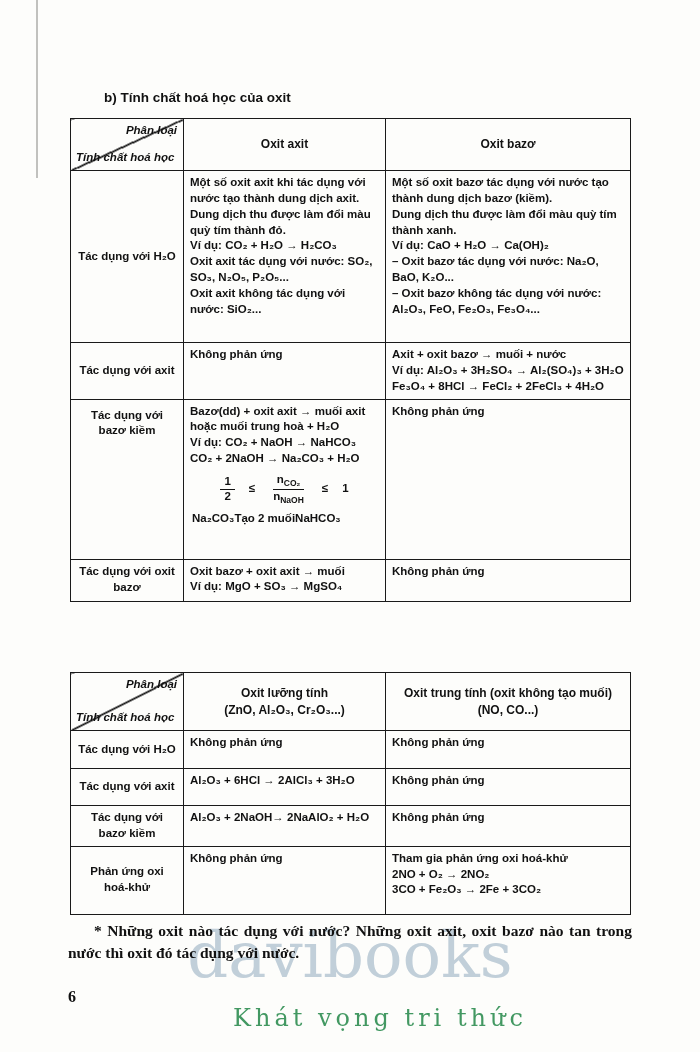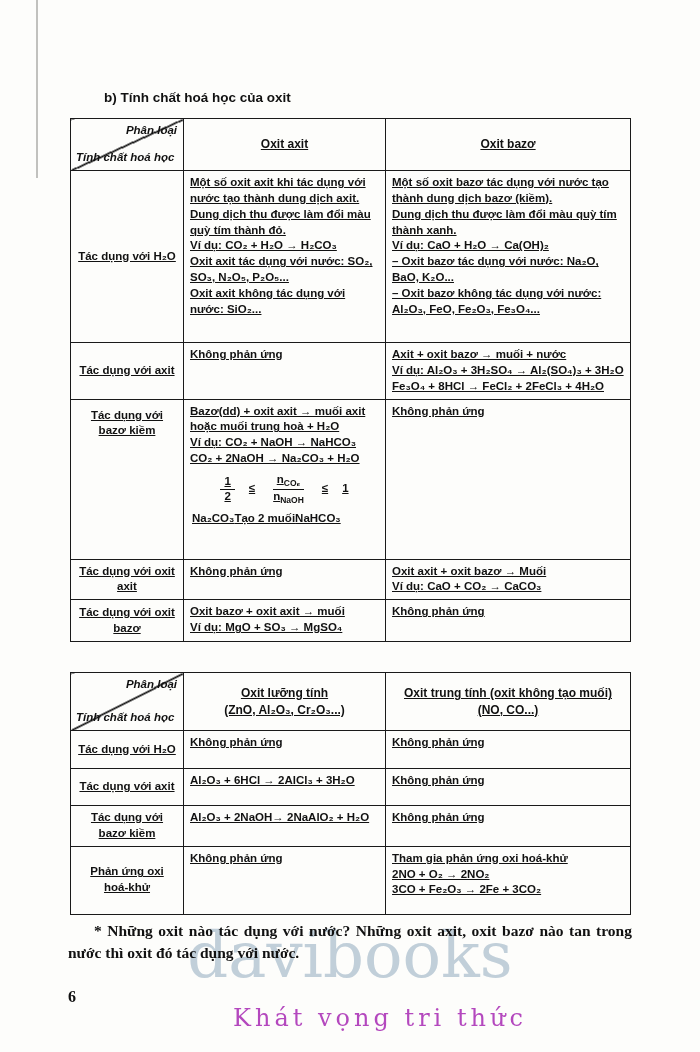--- a/index.html
+++ b/index.html
@@ -16,21 +16,21 @@
     position:absolute; left:36px; top:0; width:1.5px; height:178px;
     background:#8f8f8c; opacity:.55;
   }
   .content { position:relative; z-index:1; }
   .title {
     position:absolute; left:104px; top:90px;
     font-size:13.5px; font-weight:bold;
   }
   table.tbl {
     position:absolute; left:70px;
-    border-collapse:collapse; table-layout:fixed; width:560px;text-decoration:underline;
+    border-collapse:collapse; table-layout:fixed; width:560px;
   }
   #t1 { top:118px; }
   #t2 { top:672px; }
   .tbl td {
     border:1.6px solid #1a1a1a;
     padding:4px 6px;
     font-size:11.5px; font-weight:bold; line-height:1.38;
     vertical-align:top;
   }
   td.lab { text-align:center; vertical-align:middle; }
@@ -70,21 +70,21 @@
   .wm-brand {
     position:absolute; left:110px; top:918px; width:480px;
     text-align:center;
     font-family:"DejaVu Serif","Liberation Serif",serif;
     font-size:64px; color:#aec0ce; opacity:.75;
   }
   .wm-slogan {
     position:absolute; left:170px; top:1004px; width:420px;
     text-align:center;
     font-family:"DejaVu Serif","Liberation Serif",serif;
-    font-size:24px; letter-spacing:4px; color:#a21caf; opacity:.8;
+    font-size:24px; letter-spacing:4px; color:#15803d; opacity:.8;
   }
 </style>
 </head>
 <body>
 
 <div class="page">
 
   <div class="watermark">
     <div class="wm-brand">davibooks</div>
     <div class="wm-slogan">Khát vọng tri thức</div>
@@ -160,30 +160,20 @@
           <div class="salts-line">
             <span>Na₂CO₃</span>
             <span>Tạo 2 muối</span>
             <span>NaHCO₃</span>
           </div>
         </td>
         <td>
               <div class="pre">Không phản ứng</div>
             </td>
       </tr>
-      <tr style="height:40px">
-        <td class="lab">Tác dụng với oxit axit</td>
-        <td>
-              <div class="pre">Không phản ứng</div>
-            </td>
-        <td>
-              <div class="pre">Oxit axit + oxit bazơ → Muối
-Ví dụ: CaO + CO₂ → CaCO₃</div>
-            </td>
-      </tr>
       <tr style="height:42px">
         <td class="lab">Tác dụng với oxit bazơ</td>
         <td>
               <div class="pre">Oxit bazơ + oxit axit → muối
 Ví dụ: MgO + SO₃ → MgSO₄</div>
             </td>
         <td>
               <div class="pre">Không phản ứng</div>
             </td>
       </tr>

